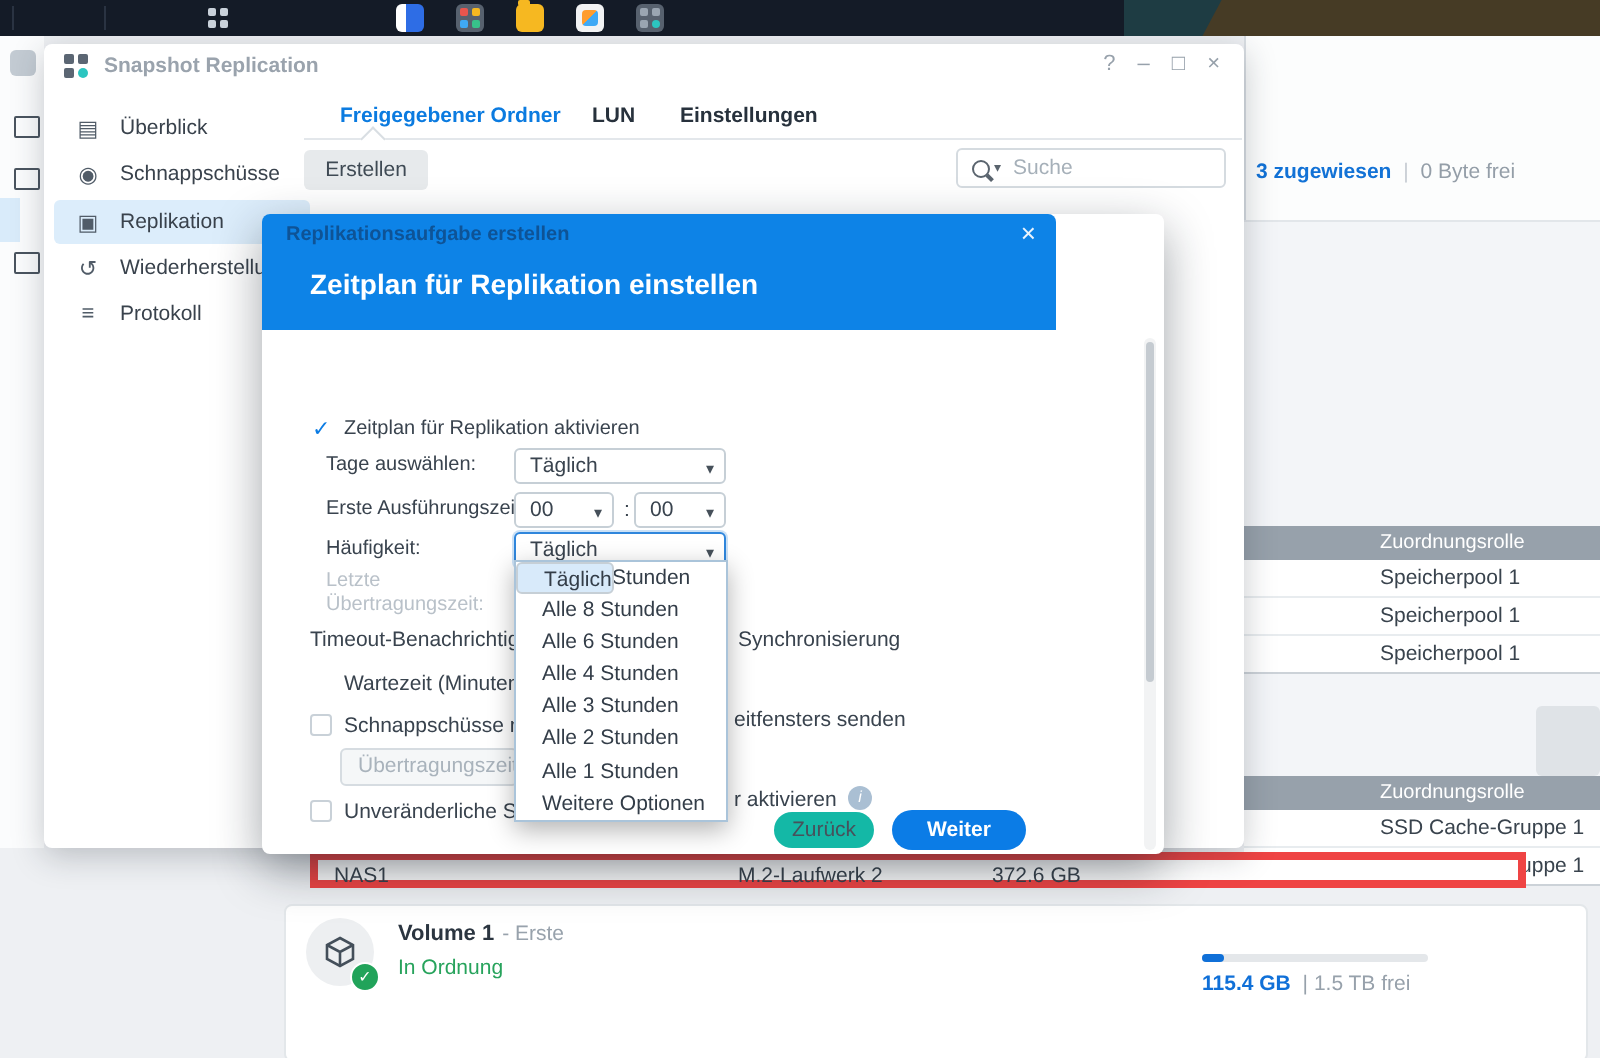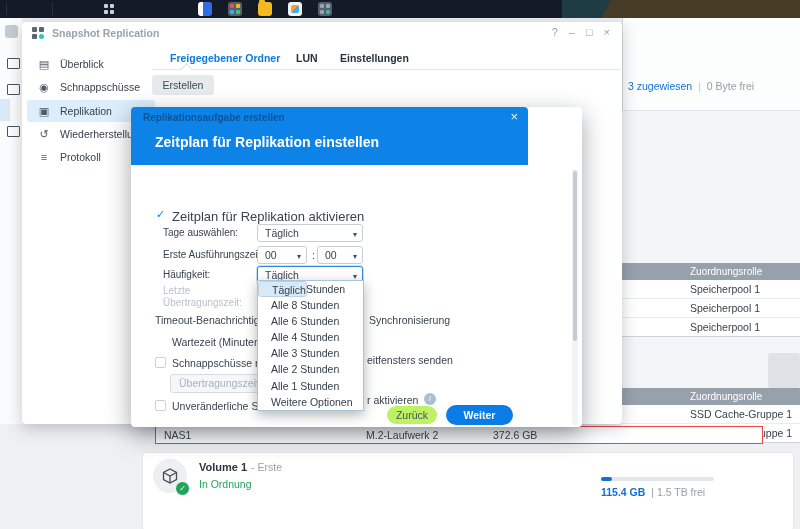--- a/index.html
+++ b/index.html
@@ -27,33 +27,33 @@
              grid-template-columns:4px 4px;grid-template-rows:4px 4px;gap:2px;}
   .mini-grid i{border-radius:1px;}
 
   
   .sm-strip{position:absolute;left:0;top:18px;width:22px;height:406px;background:#fbfcfd;z-index:1;}
   .sm-title-ico{position:absolute;left:5px;top:7px;width:13px;height:13px;border-radius:3px;background:#b9c2cb;opacity:.85;}
   .sm-hl{position:absolute;left:0;top:81px;width:10px;height:22px;background:#d9ebfa;}
   .sm-ico{position:absolute;left:7px;width:11px;height:9px;border:1.2px solid #4a545f;border-radius:1px;}
   .sm-right-white{position:absolute;left:622px;top:18px;width:178px;height:92px;background:#fcfdfd;border-left:1px solid #d9dee3;z-index:1;}
   .sm-assigned{position:absolute;left:628px;top:80px;font-size:10.5px;z-index:1;white-space:nowrap;}
-  .sm-assigned .a1{color:#1272d6;font-weight:normal;}
+  .sm-assigned .a1{color:#1272d6;font-weight:bold;}
   .sm-assigned .a2{color:#c6ccd2;margin:0 3px;}
   .sm-assigned .a3{color:#949ea8;}
   .sm-panel{position:absolute;left:622px;top:110px;width:178px;height:153px;background:#f3f5f8;border-top:1px solid #e2e6ea;z-index:1;}
   .tbl-h{position:absolute;left:622px;width:178px;height:17px;background:#97a1ab;color:#fff;
          font-size:10px;line-height:17px;padding-left:68px;box-sizing:border-box;z-index:1;}
   .tbl-r{position:absolute;left:622px;width:178px;height:19px;background:#fff;border-bottom:1px solid #e8ecef;
          font-size:10.5px;line-height:19px;padding-left:68px;box-sizing:border-box;color:#39434d;z-index:1;}
   .tbl-r.last{border-bottom:1px solid #ccd2d8;}
   .sm-gap{position:absolute;left:622px;top:337px;width:178px;height:51px;background:#f3f5f8;z-index:1;}
   .drive-img{position:absolute;left:768px;top:353px;width:32px;height:35px;background:#dfe3e7;border-radius:3px;z-index:2;}
   .nas-row{position:absolute;left:155px;top:426px;width:608px;height:18px;background:#fff;
-           border:1px solid #ef4444;box-sizing:border-box;z-index:1;font-size:10.5px;color:#39434d;}
+           border:4px solid #ef4444;box-sizing:border-box;z-index:1;font-size:10.5px;color:#39434d;}
   .nas-row span{position:absolute;top:2px;white-space:nowrap;}
   .vol-card{position:absolute;left:142px;top:452px;width:650px;height:77px;background:#fff;
             border:1px solid #e3e7ea;border-radius:4px;z-index:1;}
   .vol-icon{position:absolute;left:10px;top:6px;width:34px;height:34px;border-radius:50%;background:#edeff1;
             display:flex;align-items:center;justify-content:center;}
   .vol-badge{position:absolute;left:32px;top:28px;width:13px;height:13px;border-radius:50%;background:#21a35a;
              border:1.5px solid #fff;color:#fff;font-size:8px;line-height:13px;text-align:center;box-sizing:content-box;}
   .vol-title{position:absolute;left:56px;top:8px;font-size:11px;font-weight:bold;color:#2b3540;white-space:nowrap;}
   .vol-title .suffix{font-weight:normal;color:#98a2ac;font-size:10.5px;margin-left:4px;}
   .vol-status{position:absolute;left:56px;top:25px;font-size:10.5px;color:#27a35c;}
@@ -97,39 +97,39 @@
 
   
   .dlg{position:absolute;left:131px;top:107px;width:451px;height:320px;background:#fff;border-radius:4px;
        box-shadow:0 8px 24px rgba(20,30,40,.4);z-index:20;}
   .dlg-head{position:absolute;left:0;top:0;width:397px;height:58px;background:#0d83e7;border-radius:4px 4px 0 0;}
   .dlg-small{position:absolute;left:12px;top:5px;font-size:10px;font-weight:bold;color:#0e5396;}
   .dlg-x{position:absolute;right:10px;top:3px;color:#eaf4fd;font-size:13px;line-height:13px;}
   .dlg-title{position:absolute;left:24px;top:27px;font-size:14px;font-weight:bold;color:#fff;}
   .dlg-desc{position:absolute;left:24px;top:68px;width:364px;font-size:10px;line-height:15px;color:#424c57;}
   .dlg-check{position:absolute;left:25px;top:101px;color:#0c7ce4;font-size:11px;font-weight:bold;}
-  .dlg-chklbl{position:absolute;left:41px;top:102px;font-size:13px;color:#39434e;}
+  .dlg-chklbl{position:absolute;left:41px;top:102px;font-size:10px;color:#39434e;}
   .f-lbl{position:absolute;left:32px;font-size:10px;color:#39434e;white-space:nowrap;}
   .f-lbl.dim{color:#b9c1c9;}
   .sel{position:absolute;height:18px;background:#fff;border:1px solid #c6cfd6;border-radius:3px;box-sizing:border-box;
        font-size:10.5px;color:#39434e;line-height:16px;padding-left:7px;}
   .sel.focus{border-color:#2f86dc;box-shadow:0 0 0 1px rgba(47,134,220,.25);}
   .sel .sel-c{position:absolute;right:5px;top:2px;font-size:8px;color:#46505a;}
   .colon{position:absolute;font-size:10.5px;color:#39434e;}
   .clip{overflow:hidden;white-space:nowrap;}
   .frag{position:absolute;font-size:10.5px;color:#39434e;}
   .chk-empty{position:absolute;width:11px;height:11px;background:#fff;border:1px solid #c9d1d8;border-radius:2px;box-sizing:border-box;}
   .f-btn{position:absolute;left:39px;top:267px;width:89px;height:19px;background:#f5f7f8;border:1px solid #d6dce1;
          border-radius:3px;box-sizing:border-box;font-size:10.5px;color:#a9b3bc;line-height:17px;padding-left:8px;
          overflow:hidden;white-space:nowrap;}
   .f-info{position:absolute;left:293px;top:286px;width:12px;height:12px;border-radius:50%;background:#aabfd3;
           color:#fff;font-size:8px;font-style:italic;line-height:12px;text-align:center;}
   .dlg-sbt{position:absolute;right:4px;top:62px;width:6px;height:256px;background:#f2f3f4;border-radius:3px;}
   .dlg-sbth{position:absolute;right:5px;top:64px;width:4px;height:170px;background:#c5cbd1;border-radius:2px;}
-  .btn-back{position:absolute;left:256px;top:299px;width:50px;height:18px;background:#bef264;border-radius:9px;
+  .btn-back{position:absolute;left:256px;top:299px;width:50px;height:18px;background:#14b8a6;border-radius:9px;
             font-size:10.5px;color:#47515b;text-align:center;line-height:18px;}
   .btn-next{position:absolute;left:315px;top:298px;width:67px;height:20px;background:#0b7ce6;border-radius:10px;
             font-size:10.5px;font-weight:bold;color:#fff;text-align:center;line-height:20px;}
 
   
   .menu{position:absolute;left:257px;top:280px;width:107px;background:#fff;border:1px solid #aac4da;
         box-shadow:0 4px 12px rgba(0,0,0,.3);z-index:40;box-sizing:border-box;}
   .mi{height:16.1px;line-height:16px;padding-left:13px;font-size:10.5px;color:#333d48;white-space:nowrap;}
   .mi.sel{background:#d8eafa;}
 </style>
@@ -231,20 +231,25 @@
       <span class="sb-label">Protokoll</span>
     </div>
 
     <div class="tab active" style="left:148px">Freigegebener Ordner</div>
     <div class="tab" style="left:274px">LUN</div>
     <div class="tab" style="left:318px">Einstellungen</div>
     <div class="tabline"></div>
     <div class="notch"></div>
 
     <div class="btn-create">Erstellen</div>
+    <div class="searchbox">
+      <span class="mag"></span>
+      <span class="s-caret">▾</span>
+      <span class="s-ph">Suche</span>
+    </div>
   </div>
 
   <div class="dlg">
     <div class="dlg-head">
       <div class="dlg-small">Replikationsaufgabe erstellen</div>
       <div class="dlg-x">×</div>
       <div class="dlg-title">Zeitplan für Replikation einstellen</div>
     </div>
 
 

